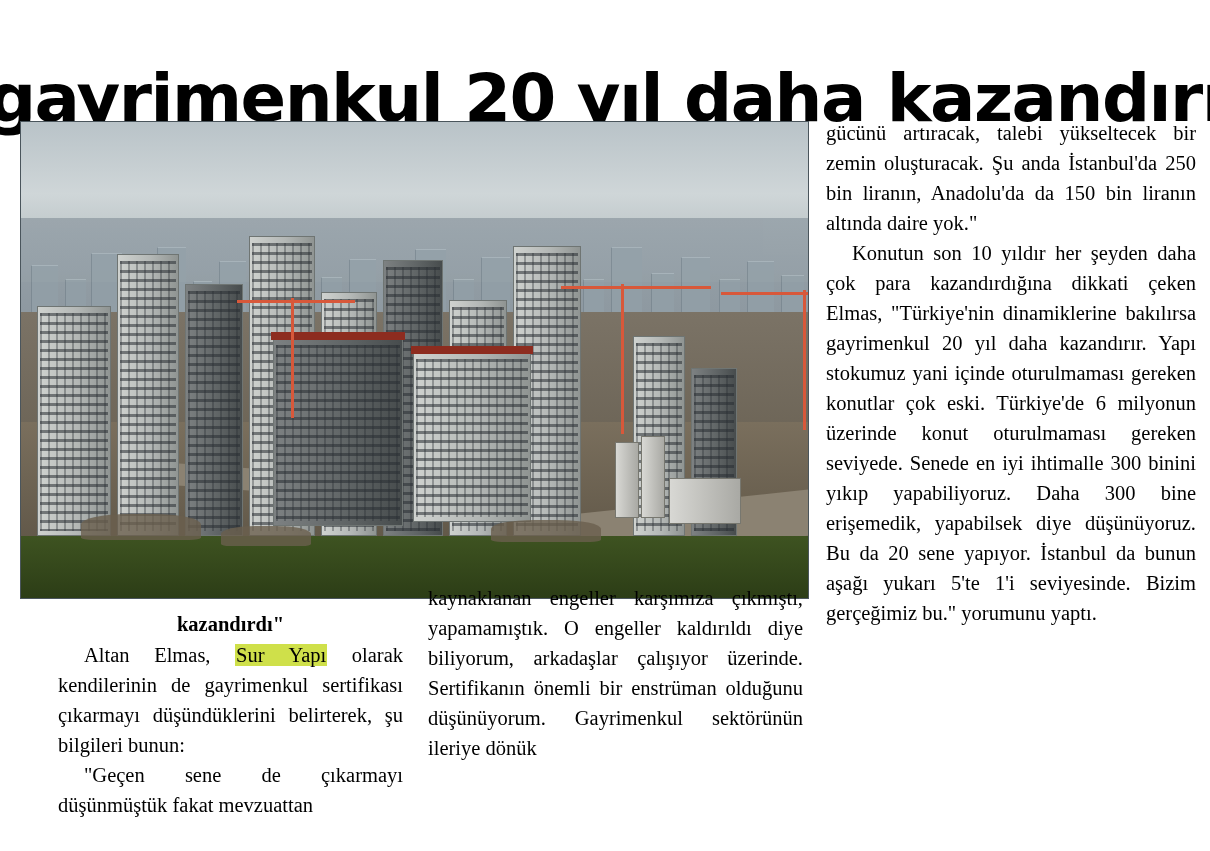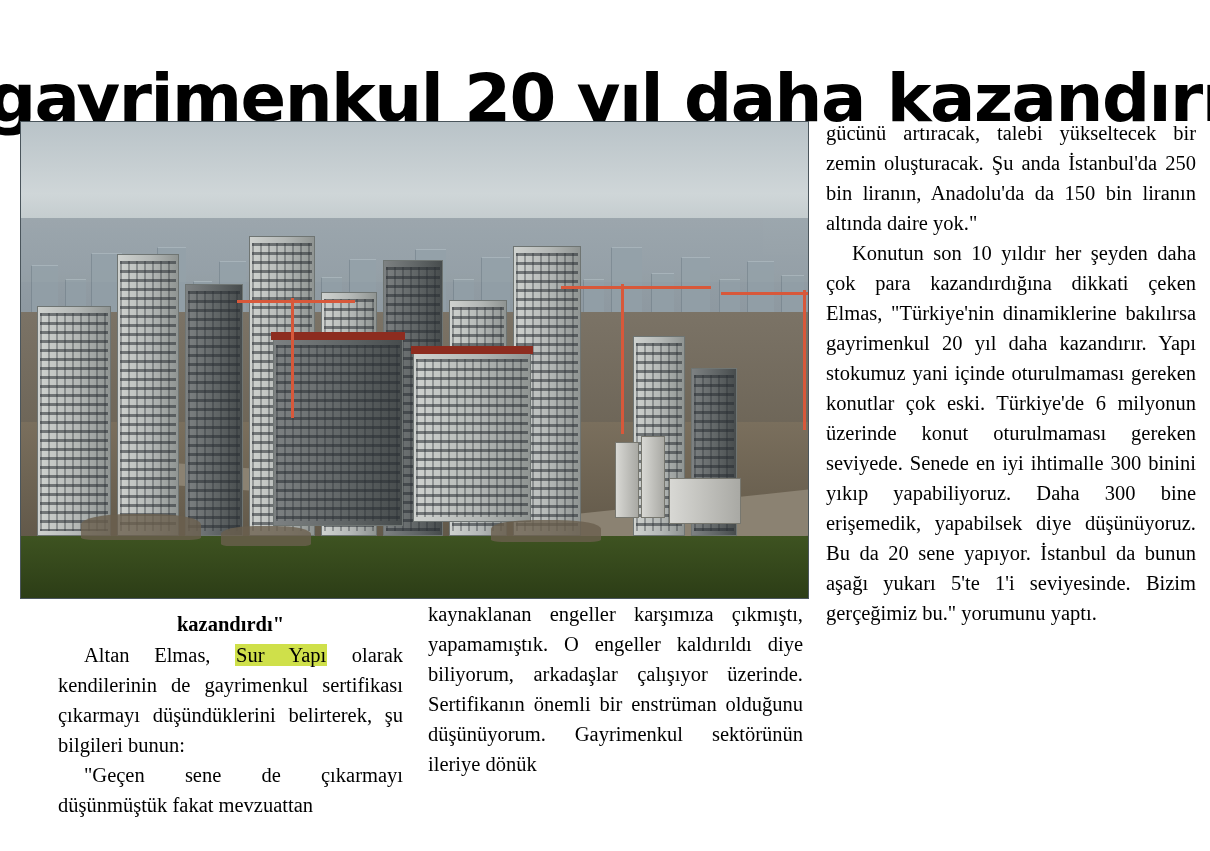--- a/index.html
+++ b/index.html
@@ -145,21 +145,21 @@
     position: absolute;
     text-align: justify;
     font-size: 20.5px;
     line-height: 30px;
     hyphens: auto;
   }
   .col p { margin: 0; }
   .col p + p { text-indent: 26px; }
 
   .col-left  { left: 58px;  top: 610px; width: 345px; }
-  .col-mid   { left: 428px; top: 599px; width: 375px; }
+  .col-mid   { left: 428px; top: 583px; width: 375px; }
   .col-right { left: 826px; top: 118px; width: 370px; }
 
   .caption-title {
     font-weight: bold;
     text-align: center;
     font-size: 20.5px;
     line-height: 28px;
     margin-bottom: 2px;
   }
   .indent-first { text-indent: 26px; }

